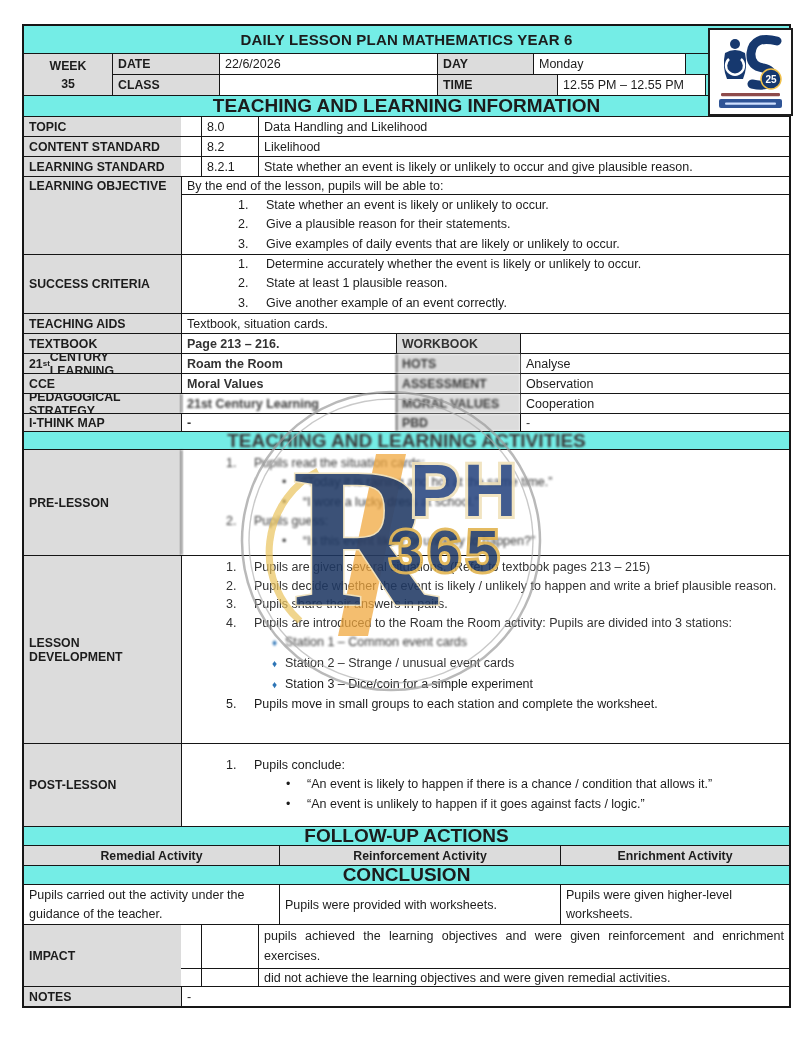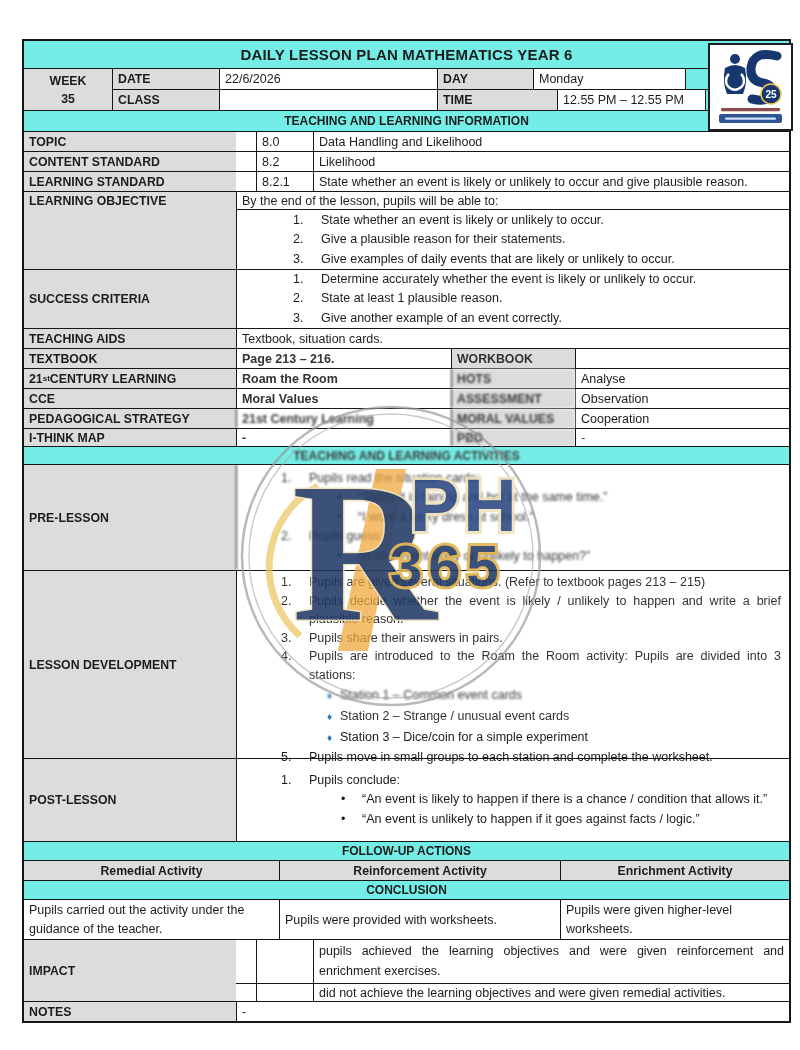--- a/index.html
+++ b/index.html
@@ -1,35 +1,35 @@
 <!DOCTYPE html>
 <html><head>
 <meta charset="utf-8">
 <style>
   html,body{margin:0;padding:0;}
   body{
     width:800px;height:1050px;background:#ffffff;position:relative;
     font-family:"Liberation Sans", sans-serif;color:#1c1c1c;font-size:12.5px;
     -webkit-font-smoothing:antialiased;
   }
-  .sheet{position:absolute;left:22px;top:39px;width:765px;border:2px solid #161616;background:#fff;}
+  .sheet{position:absolute;left:22px;top:24px;width:765px;border:2px solid #161616;background:#fff;}
   .r{display:flex;border-top:1px solid #161616;box-sizing:border-box;position:relative;}
   .r.first{border-top:none;}
   .c{box-sizing:border-box;padding:0 5px;display:flex;align-items:center;overflow:hidden;}
   .bl{border-left:1px solid #161616;}
   .lbl{background:#dcdcdc;font-weight:700;font-size:12.3px;}
   .cyan{background:#74ede6;}
-  .sec{justify-content:center;text-align:center;font-weight:700;font-size:12px;}
+  .sec{justify-content:center;text-align:center;font-weight:700;font-size:19px;}
   .title-row{height:27px;}
   .title-row .c{width:100%;justify-content:center;font-weight:700;font-size:15px;letter-spacing:.2px;}
   .week{width:88px;flex:none;flex-direction:column;justify-content:center;line-height:18px;}
   .hdr-right{flex:1;display:flex;flex-direction:column;}
   .subr{display:flex;height:21px;}
   .subr.bt{border-top:1px solid #161616;}
-  .colA{width:212px;flex:none;}
+  .colA{width:157px;flex:none;}
   .colB{width:57px;flex:none;margin-left:20px;}
   .colV1{width:215px;flex:none;font-weight:bold;}
   .colL2{width:124px;flex:none;}
   .colV2{flex:1;}
   .content{flex:1;}
   .vstack{flex:1;display:flex;flex-direction:column;}
   .li{display:flex;line-height:19.3px;}
   .li .n{width:28px;flex:none;}
   .li .t{flex:1;padding-right:4px;}
   .ind56{padding-left:56px;}

